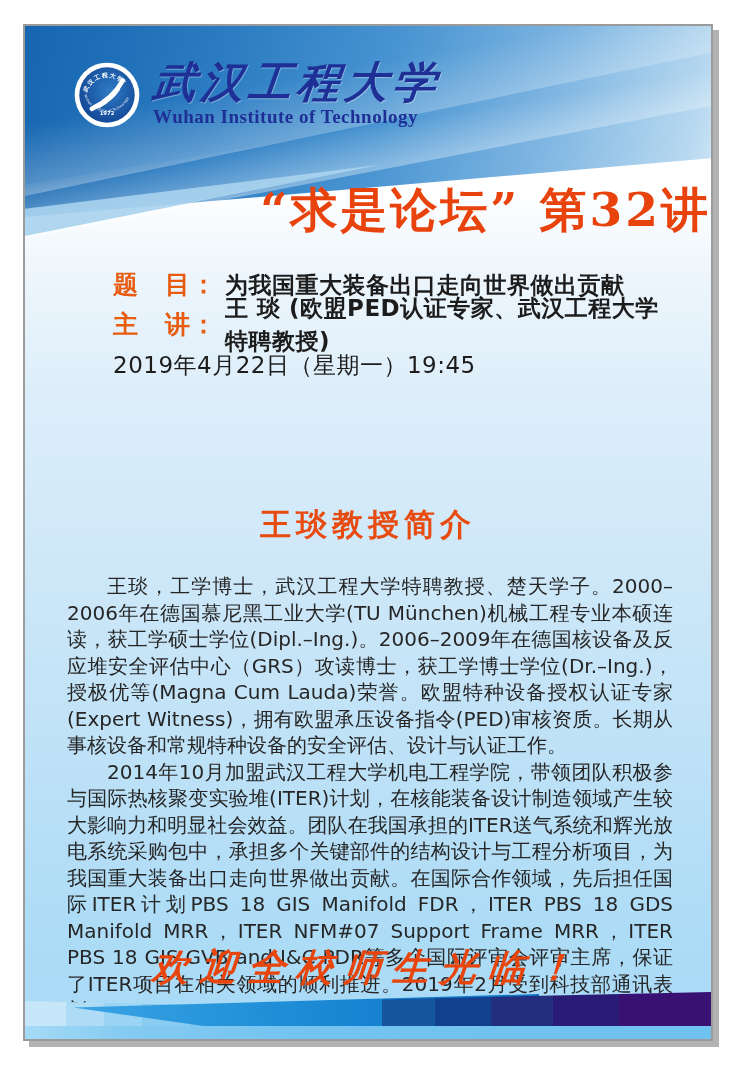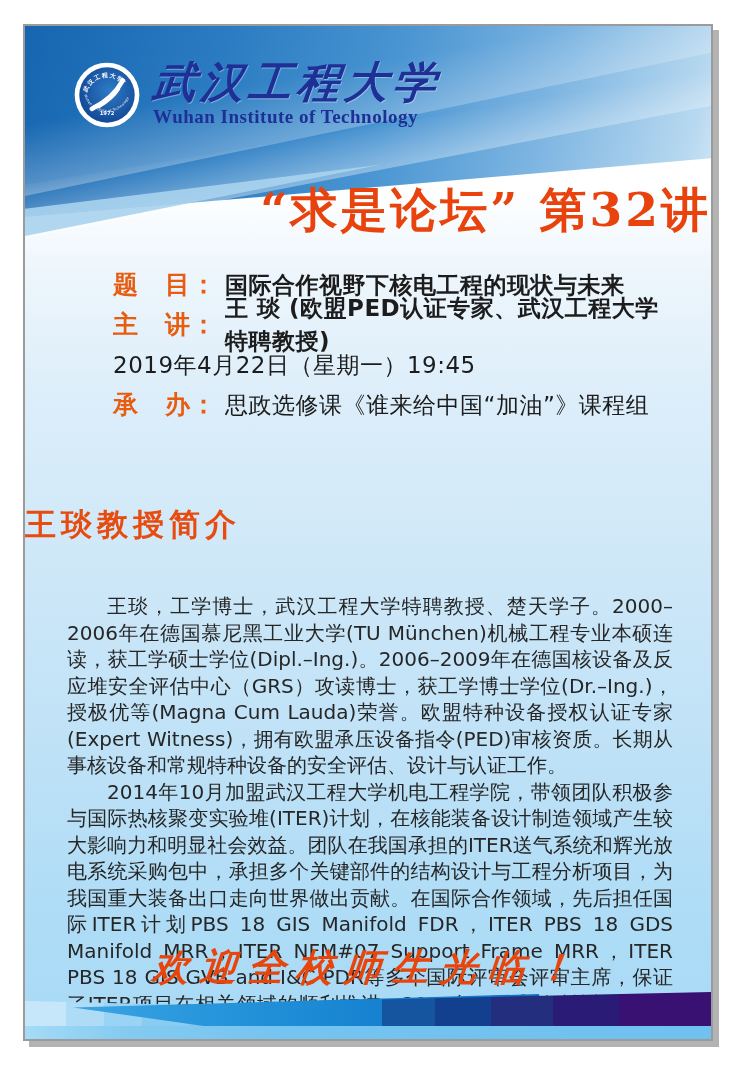--- a/index.html
+++ b/index.html
@@ -78,26 +78,27 @@
   }
   .info-value {
     white-space:pre-wrap;
     font-size:23px; color:#1c1c1c; line-height:33px; letter-spacing:.5px;
   }
   .info-row:nth-child(-n+2) .info-value { font-weight:bold; }
 
   
   .bio-heading {
     position:absolute; top:478px; left:0; right:0;
+    text-align:center;
     font-family:"DejaVu Serif","Liberation Serif",serif;
     font-weight:bold; font-size:31px; letter-spacing:5px;
     color:#e84b10;
   }
   .bio-body {
-    position:absolute; top:567px; left:42px; width:606px;
+    position:absolute; top:547px; left:42px; width:606px;
     font-size:20px; line-height:26.5px; color:#262626;
     text-align:justify;
   }
   .bio-body p { text-indent:2em; }
 
   
   .welcome {
     position:absolute; top:917px; left:0; right:0;
     text-align:center;
     font-family:"DejaVu Serif","Liberation Serif",serif;
@@ -182,32 +183,28 @@
         <div class="school-cn">武汉工程大学</div>
         <div class="school-en">Wuhan Institute of Technology</div>
       </div>
     </div>
 
     <div class="forum-title">“求是论坛” 第32讲</div>
 
     <div class="info">
       <div class="info-row">
         <span class="info-label">题　目：</span>
-        <span class="info-value">国际合作视野下核电工程的现状与未来</span>
+        <span class="info-value">为我国重大装备出口走向世界做出贡献</span>
       </div>
       <div class="info-row">
         <span class="info-label">主　讲：</span>
         <span class="info-value">王 琰 (欧盟PED认证专家、武汉工程大学特聘教授)</span>
       </div>
       <div class="info-row">
         <span class="info-value">2019年4月22日（星期一）19:45</span>
-      </div>
-      <div class="info-row">
-        <span class="info-label">承　办：</span>
-        <span class="info-value">思政选修课《谁来给中国“加油”》课程组</span>
       </div>
     </div>
 
     <div class="bio-heading">王琰教授简介</div>
     <div class="bio-body">
       <p>王琰，工学博士，武汉工程大学特聘教授、楚天学子。2000–2006年在德国慕尼黑工业大学(TU München)机械工程专业本硕连读，获工学硕士学位(Dipl.–Ing.)。2006–2009年在德国核设备及反应堆安全评估中心（GRS）攻读博士，获工学博士学位(Dr.–Ing.)，授极优等(Magna Cum Lauda)荣誉。欧盟特种设备授权认证专家(Expert Witness)，拥有欧盟承压设备指令(PED)审核资质。长期从事核设备和常规特种设备的安全评估、设计与认证工作。</p>
       <p>2014年10月加盟武汉工程大学机电工程学院，带领团队积极参与国际热核聚变实验堆(ITER)计划，在核能装备设计制造领域产生较大影响力和明显社会效益。团队在我国承担的ITER送气系统和辉光放电系统采购包中，承担多个关键部件的结构设计与工程分析项目，为我国重大装备出口走向世界做出贡献。在国际合作领域，先后担任国际ITER计划PBS 18 GIS Manifold FDR，ITER PBS 18 GDS Manifold MRR，ITER NFM#07 Support Frame MRR，ITER PBS 18 GIS GVB and I&amp;C PDR等多个国际评审会评审主席，保证了ITER项目在相关领域的顺利推进。2019年2月受到科技部通讯表彰。</p>
     </div>
 
     <div class="welcome">欢迎全校师生光临！</div>

